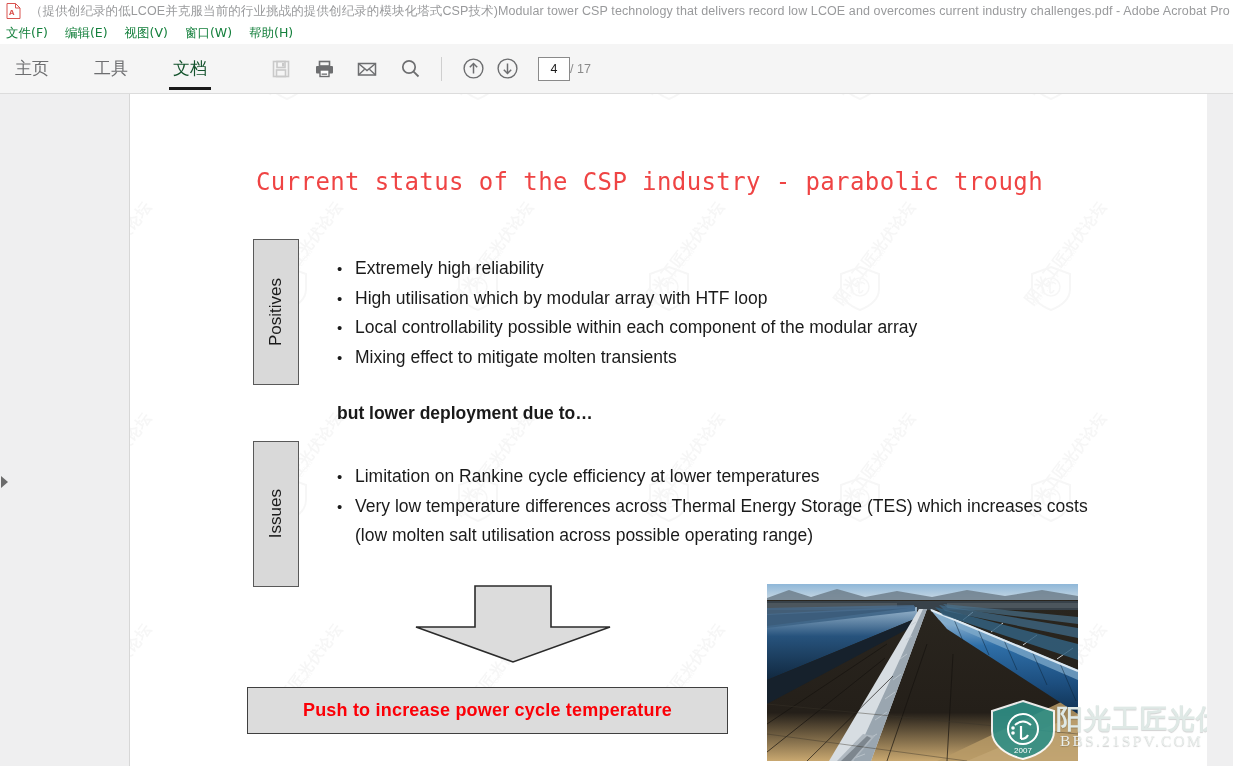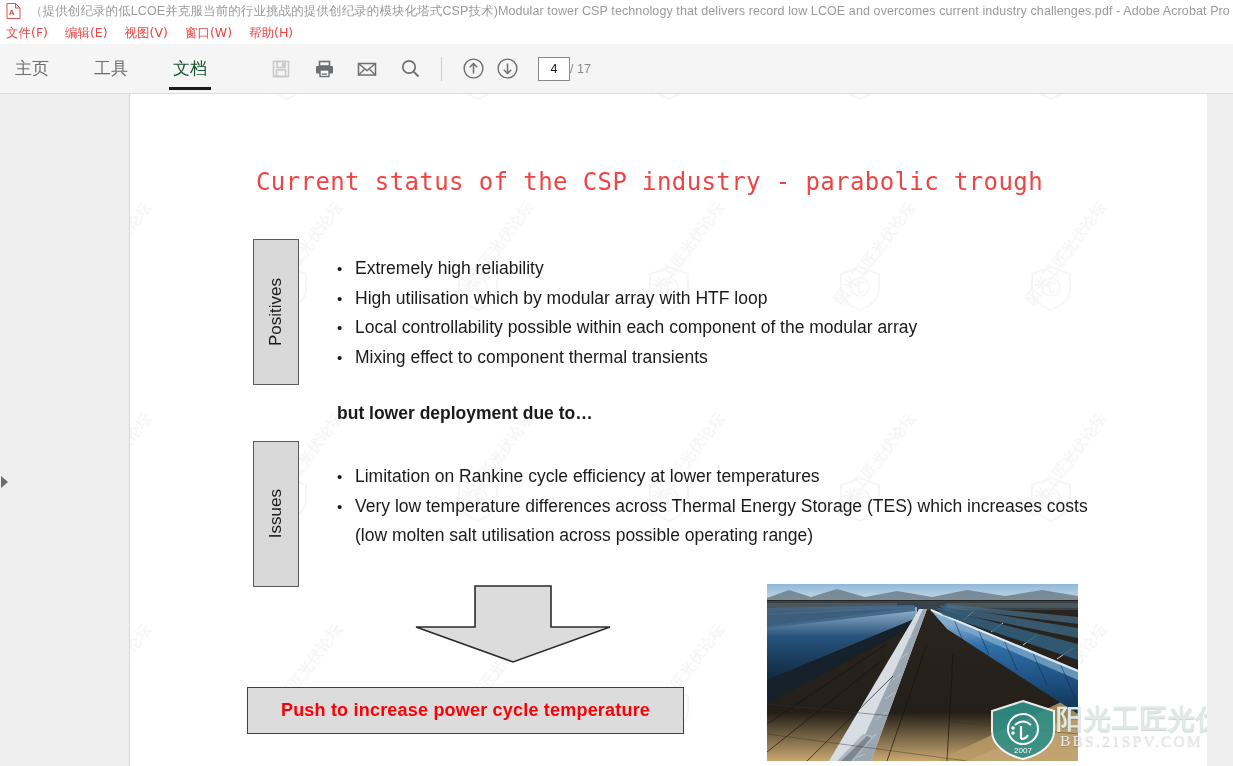--- a/index.html
+++ b/index.html
@@ -42,21 +42,21 @@
   #menubar {
     height: 22px;
     display: flex;
     align-items: center;
     padding-left: 6px;
     background: #ffffff;
     gap: 17px;
   }
   .menu-item {
     font-size: 12.5px;
-    color: #ef4444;
+    color: #15803d;
     font-family: "DejaVu Sans", "Liberation Sans", sans-serif;
     cursor: default;
   }
 
   
   #toolbar {
     height: 50px;
     width: 100%;
     background: #f5f5f5;
     border-bottom: 1px solid #dcdcdc;
@@ -277,21 +277,21 @@
     left: 283px;
     top: 490px;
     width: 200px;
     height: 80px;
   }
 
   #cta-box {
     position: absolute;
     left: 117px;
     top: 593px;
-    width: 437px;
+    width: 481px;
     height: 47px;
     background: #dcdcdc;
     border: 1px solid #3f3f3f;
     display: flex;
     align-items: center;
     justify-content: center;
   }
   #cta-text {
     font-size: 18px;
     font-weight: bold;
@@ -673,21 +673,21 @@
           <div class="bullet-row">
             <span class="bullet-dot">•</span>
             <span class="bullet-text">High utilisation which by modular array with HTF loop</span>
           </div>
           <div class="bullet-row">
             <span class="bullet-dot">•</span>
             <span class="bullet-text">Local controllability possible within each component of the modular array</span>
           </div>
           <div class="bullet-row">
             <span class="bullet-dot">•</span>
-            <span class="bullet-text">Mixing effect to component thermal transients</span>
+            <span class="bullet-text">Mixing effect to mitigate molten transients</span>
           </div>
         </div>
 
         <div id="subhead">but lower deployment due to…</div>
 
         <div class="side-box" id="box-issues">
           <span>Issues</span>
         </div>
 
         <div class="bullet-list" id="list-issues">

